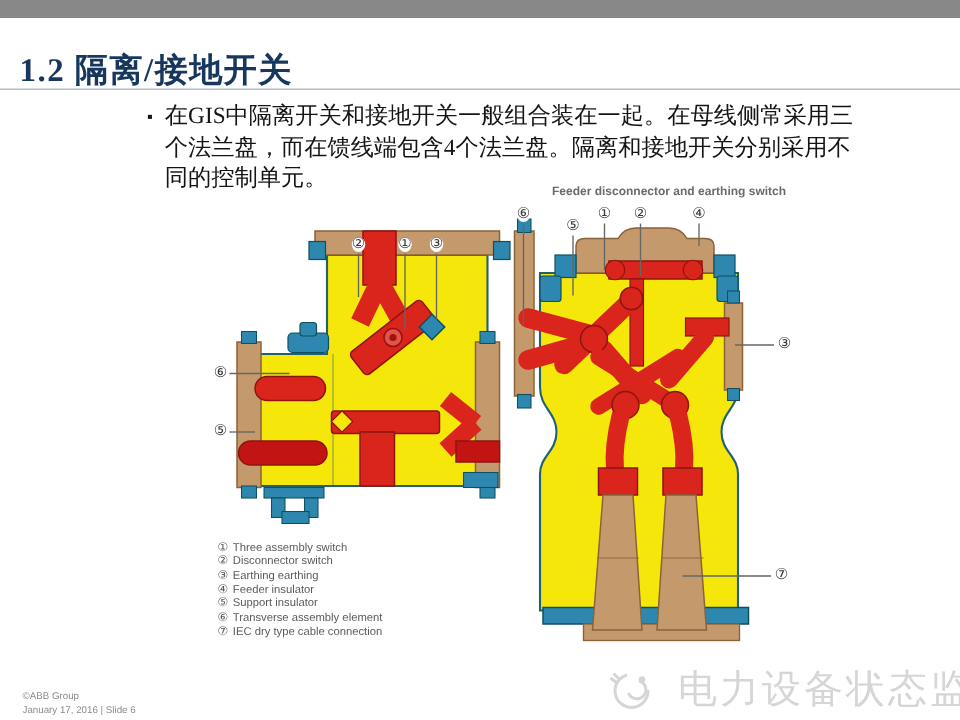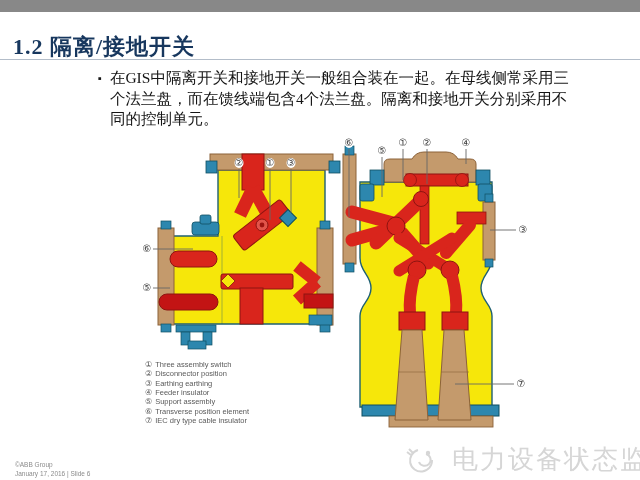--- a/index.html
+++ b/index.html
@@ -55,20 +55,21 @@
 <div class="slide">
 
   <div class="slide-title">1.2 隔离/接地开关</div>
   <div class="title-rule"></div>
 
   <div class="body-block">
     <span class="bullet-marker">▪</span>
     <span>在GIS中隔离开关和接地开关一般组合装在一起。在母线侧常采用三个法兰盘，而在馈线端包含4个法兰盘。隔离和接地开关分别采用不同的控制单元。</span>
   </div>
 
+  <div class="caption" style="left:368px;top:111px;">Feeder disconnector and earthing switch</div>
 
   <svg class="diagram-svg" viewBox="0 0 640 480">
 
     <g>
 
       <path d="M218,158 H325 V312 H168 V224 H218 Z" fill="#F6E70A" stroke="#1F6073" stroke-width="1.4"></path>
       <line x1="222" y1="224" x2="222" y2="312" stroke="#1F6073" stroke-width="0.7" opacity="0.55"></line>
 
       <rect x="210" y="142" width="123" height="16" fill="#C49A6C" stroke="#8C6239" stroke-width="1"></rect>
       <rect x="206" y="149" width="11" height="12" fill="#2D87AE" stroke="#0F4F62" stroke-width="0.8"></rect>
@@ -207,41 +208,41 @@
   <span class="callout" style="left:523px;top:218px;">③</span>
   <span class="callout" style="left:521px;top:372px;">⑦</span>
 
   <ul class="legend">
     <li>
         <span class="ln">①</span>
         <span>Three assembly switch</span>
       </li>
     <li>
         <span class="ln">②</span>
-        <span>Disconnector position</span>
+        <span>Disconnector switch</span>
       </li>
     <li>
         <span class="ln">③</span>
         <span>Earthing earthing</span>
       </li>
     <li>
         <span class="ln">④</span>
         <span>Feeder insulator</span>
       </li>
     <li>
         <span class="ln">⑤</span>
-        <span>Support assembly</span>
+        <span>Support insulator</span>
       </li>
     <li>
         <span class="ln">⑥</span>
-        <span>Transverse position element</span>
+        <span>Transverse assembly element</span>
       </li>
     <li>
         <span class="ln">⑦</span>
-        <span>IEC dry type cable insulator</span>
+        <span>IEC dry type cable connection</span>
       </li>
   </ul>
 
   <div class="footer">
     <div>©ABB Group</div>
     <div>January 17, 2016 | Slide 6</div>
   </div>
 
   <div class="watermark">
     <svg width="40" height="32" viewBox="0 0 40 32">

